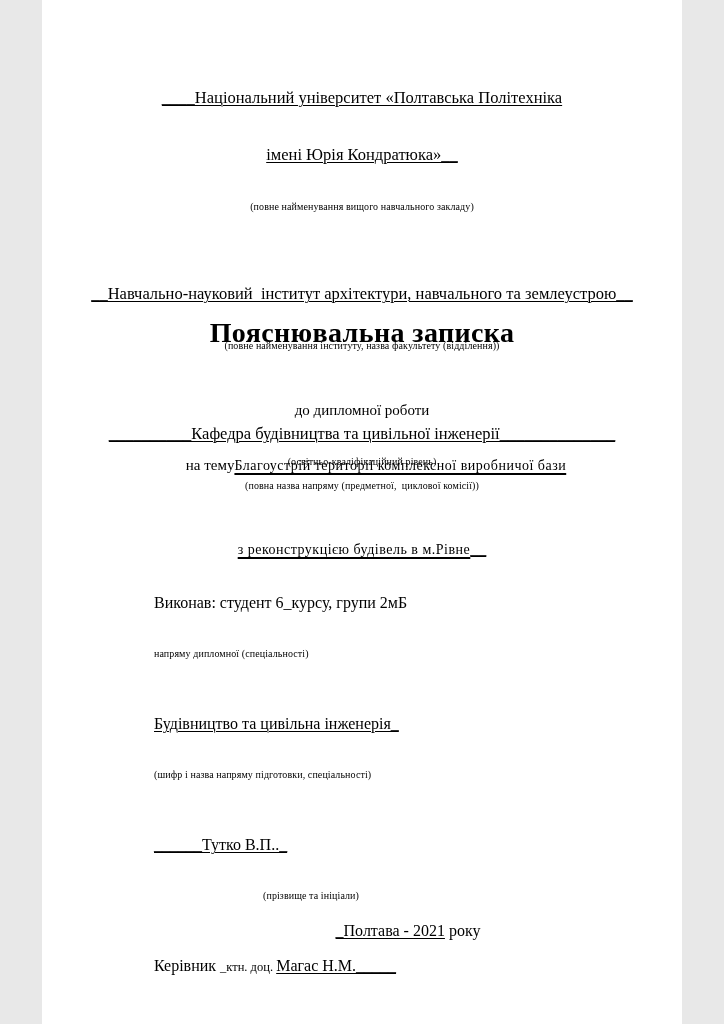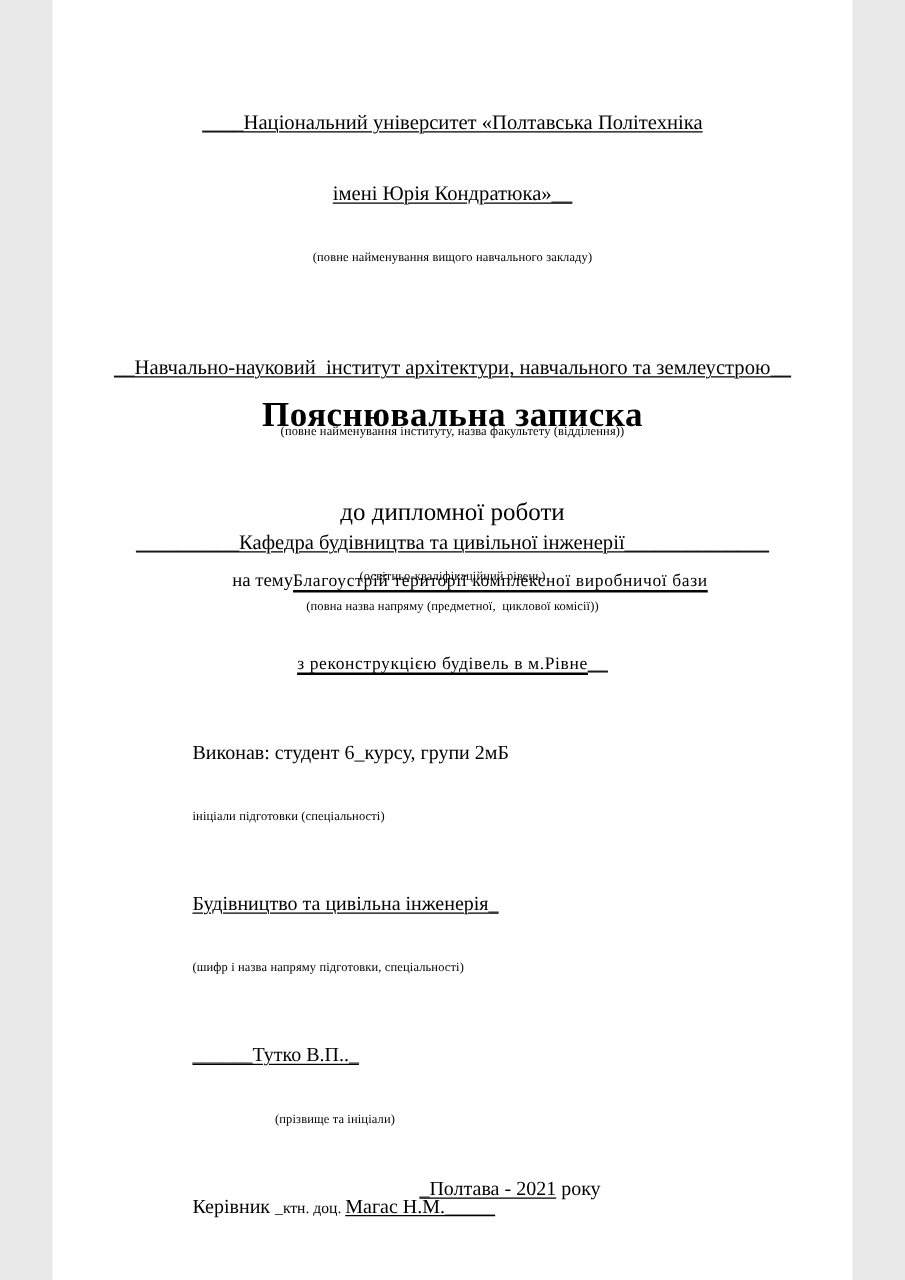--- a/index.html
+++ b/index.html
@@ -21,38 +21,38 @@
   .ub { text-decoration:underline; text-decoration-thickness:1.5px; text-underline-offset:3px; }
 
   
   .hline { font-size:16.5px; line-height:21px; }
   .cap   { font-size:10px;  line-height:12px; letter-spacing:0.1px; }
   .gap16 { margin-top:16px; }
   .gap17 { margin-top:17px; }
 
   
   .doc-title { font-size:28px; font-weight:bold; line-height:30px; letter-spacing:0.4px; }
-  .subtitle  { font-size:20px; line-height:19px; margin-top:17px; }
+  .subtitle  { font-size:15px; line-height:19px; margin-top:17px; }
   .degree    { font-size:15.5px; line-height:19px; margin-top:9px; }
   .deg-cap   { margin-top:0; }
 
   
   .topic-line1 { font-size:15px; line-height:26px; position:relative; left:14px; }
-  .topic-line2 { margin-top:3px; line-height:26px; }
+  .topic-line2 { margin-top:21px; line-height:26px; }
   .topic-bold  { font-size:14px; font-weight:normal; letter-spacing:0.5px; }
   .topic-suffix{ font-size:16px; font-weight:normal; }
 
   
   .author { position:absolute; left:112px; top:557px; width:540px; text-align:left; }
   .main    { font-size:16px; line-height:19px; }
   .main-sm { font-size:12.5px; }
-  .cap-ind1 { margin-left:66px; }
+  .cap-ind1 { margin-left:109px; }
 
   
-  .footer { top:922px; font-size:16px; line-height:20px; }
+  .footer { top:901px; font-size:16px; line-height:20px; }
   .footer-inner { position:relative; left:38px; }
 </style>
 </head>
 <body>
 
 <div class="page pre">
 
   
   <div class="blk center" style="top:51px;">
     <div class="hline"><span class="u">____Національний університет «Полтавська Політехніка</span></div>
@@ -75,21 +75,21 @@
 
   
   <div class="blk center" style="top:416px;">
     <div class="topic-line1"><span>на тему</span><span class="topic-bold ub">Благоустрій території комплексної виробничої бази</span></div>
     <div class="topic-line2"><span class="topic-bold ub">з реконструкцією будівель в м.Рівне</span><span class="topic-suffix u">__</span></div>
   </div>
 
   
   <div class="author pre">
     <div class="main">Виконав: студент 6_курсу, групи 2мБ</div>
-    <div class="cap">ініціали підготовки (спеціальності)</div>
+    <div class="cap">напряму дипломної (спеціальності)</div>
 
     <div class="main"><span class="u">Будівництво та цивільна інженерія_</span></div>
     <div class="cap">(шифр і назва напряму підготовки, спеціальності)</div>
 
     <div class="main"><span class="u">______Тутко В.П.._</span></div>
     <div class="cap cap-ind1">(прізвище та ініціали)</div>
 
     <div class="main"><span>Керівник </span><span class="main-sm">_ктн. доц. </span><span class="u">Магас Н.М._____</span></div>
     
 

